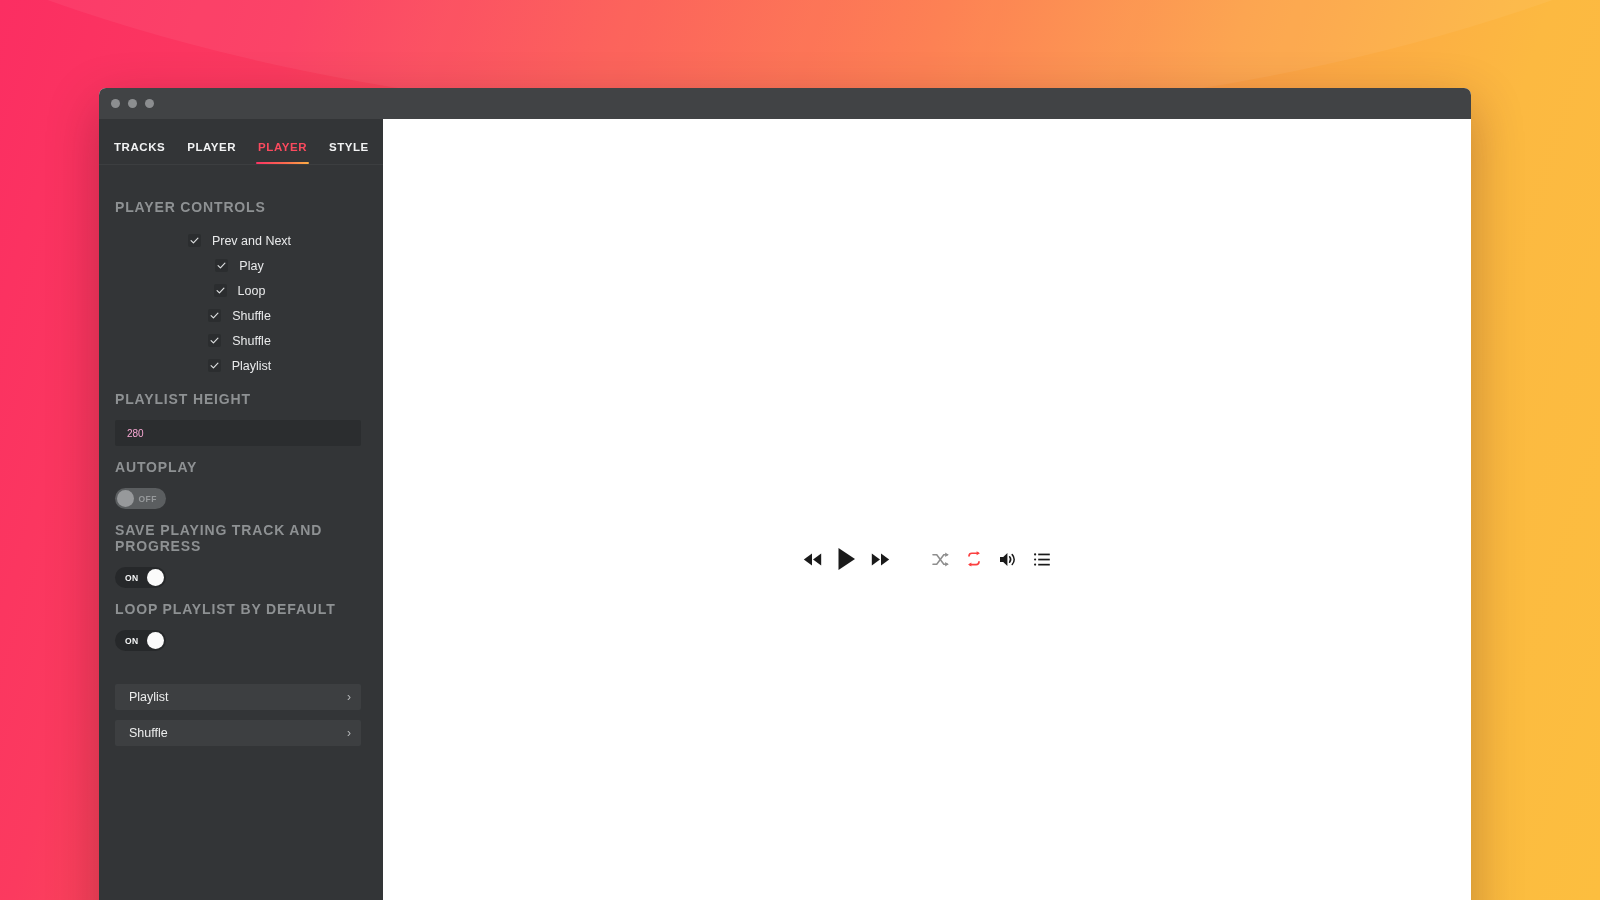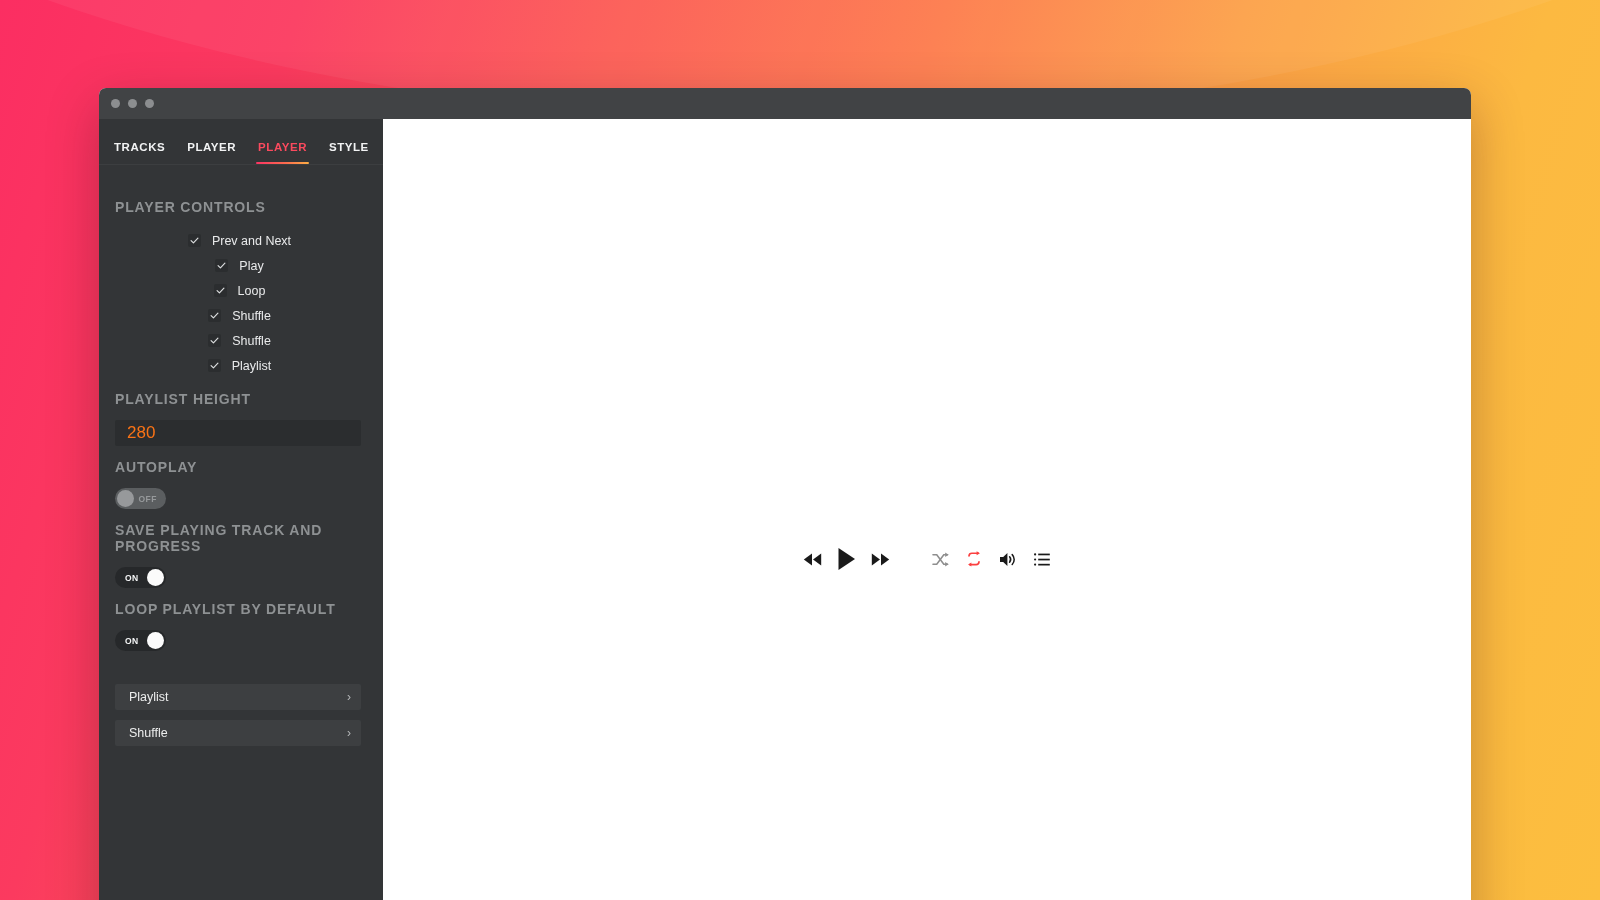--- a/index.html
+++ b/index.html
@@ -145,22 +145,22 @@
   .group { margin-top: 13px; }
 
   
   #playlist-height-input {
     width: 246px;
     height: 26px;
     background: #2b2d2f;
     border: none;
     outline: none;
     border-radius: 2px;
-    color: #f97316;
-    font-size: 17px;
+    color: #f9a8d4;
+    font-size: 10px;
     font-family: "Liberation Sans", sans-serif;
     padding: 0 12px;
   }
 
   
   .toggle {
     width: 51px;
     height: 21px;
     border-radius: 11px;
     position: relative;

